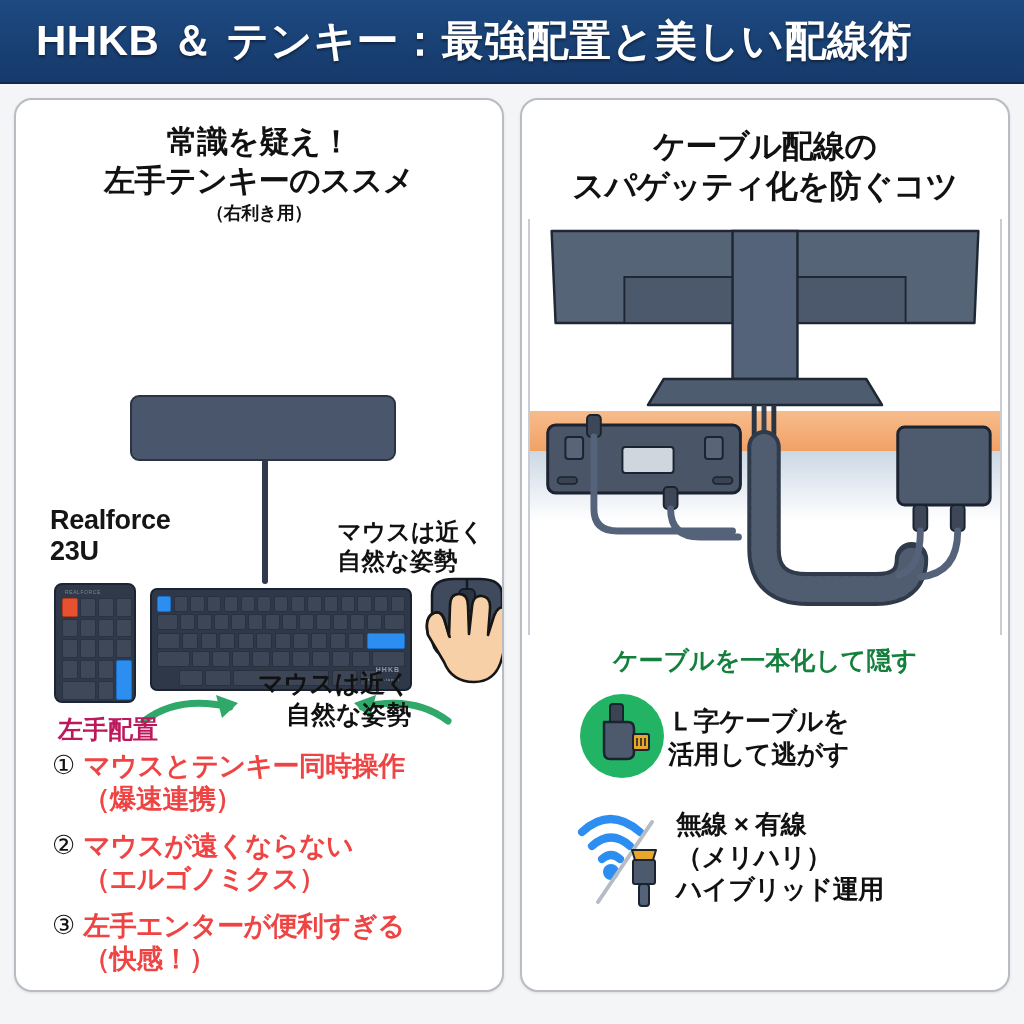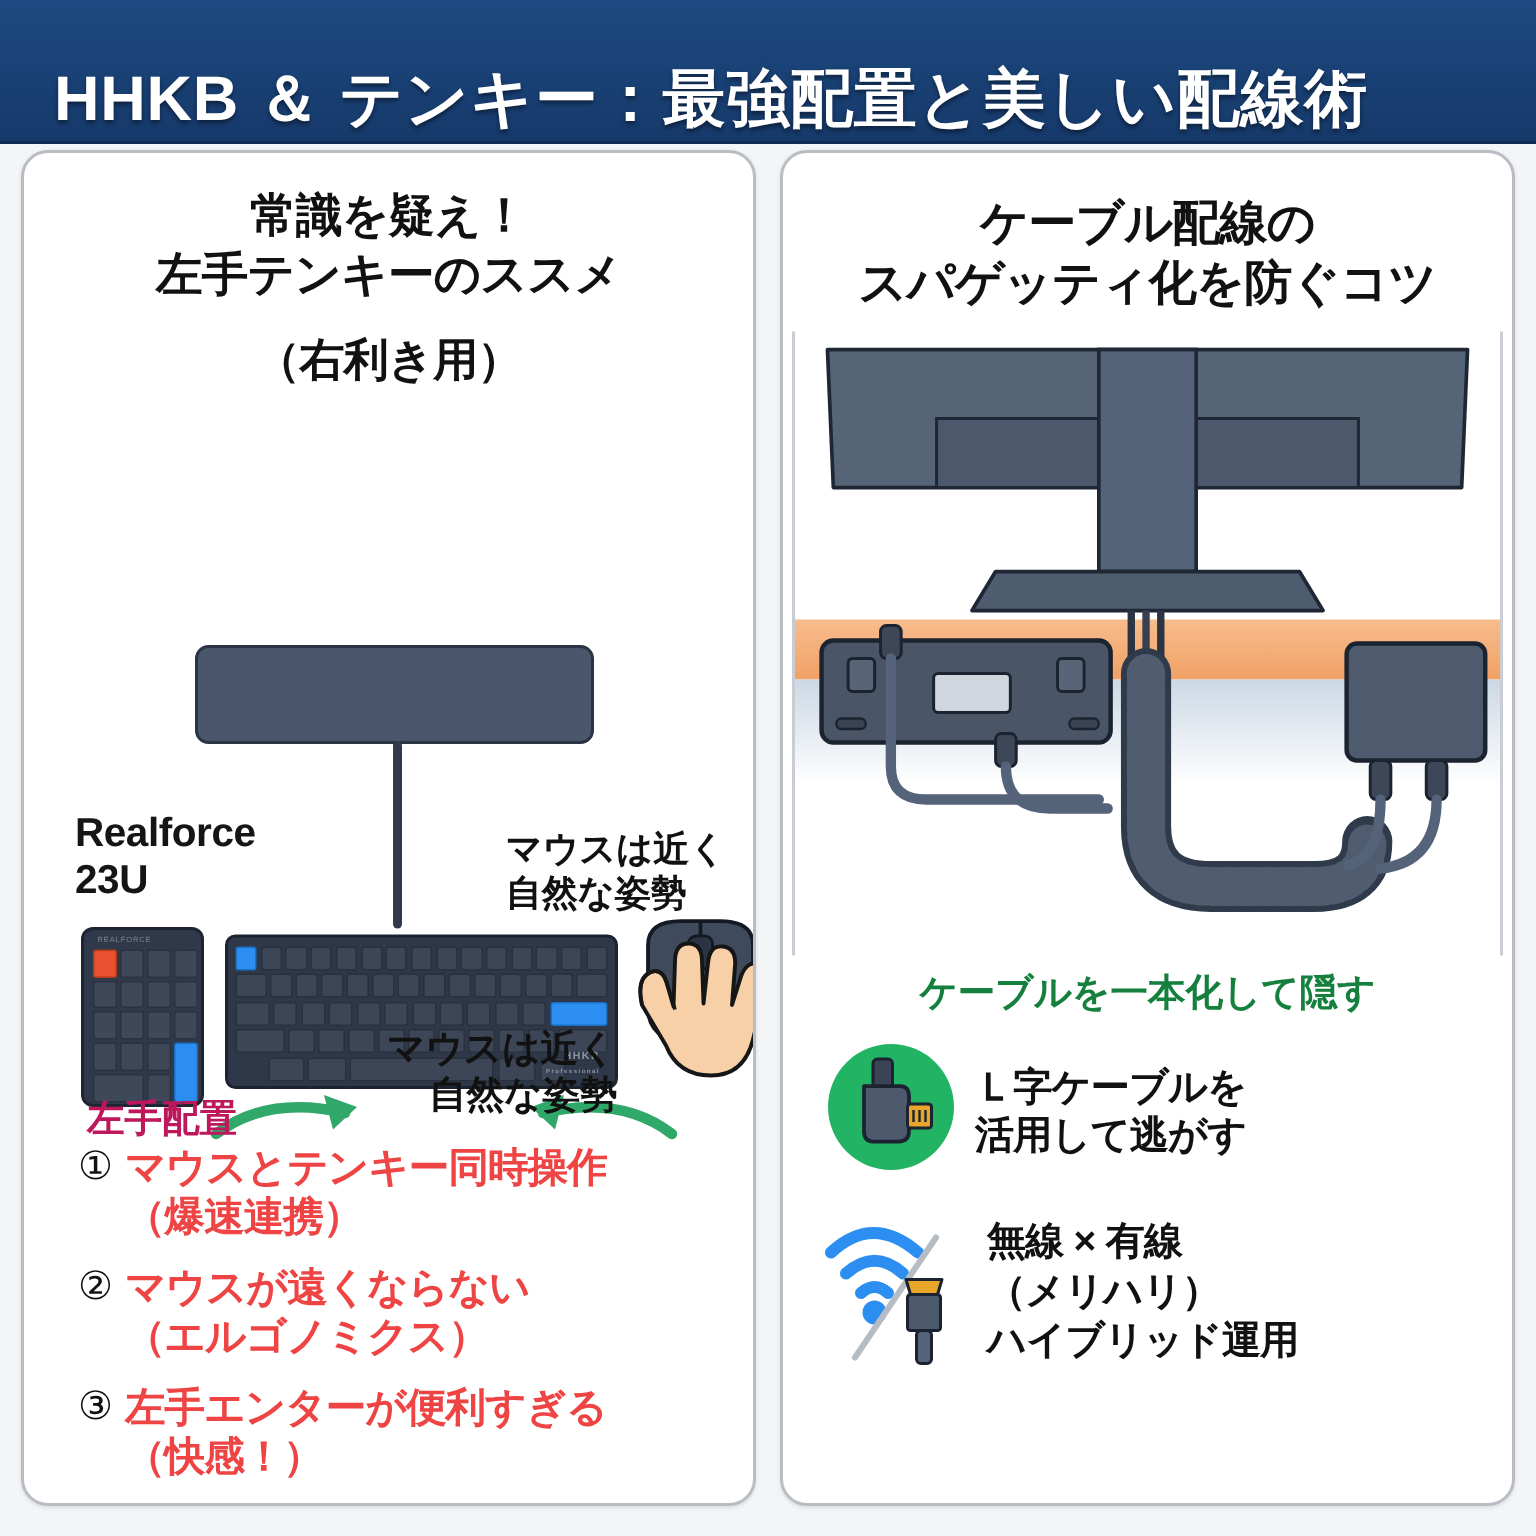--- a/index.html
+++ b/index.html
@@ -11,42 +11,42 @@
   }
 
   body {
     font-family: "Liberation Sans", "DejaVu Sans", sans-serif;
     background: #f4f5f7;
     position: relative;
   }
 
   
   .header {
-    height: 96px;
+    height: 84px;
     background: #1b4377;
     background: linear-gradient(180deg, #1d4a81 0%, #16396a 100%);
     display: flex;
-    align-items: flex-end;
+    align-items: center;
     padding-left: 36px;
     border-bottom: 2px solid #0e2b52;
   }
   .header-title {
     color: #ffffff;
     font-size: 42px;
     font-weight: bold;
     letter-spacing: 0.5px;
     white-space: nowrap;
     text-shadow: 0 2px 3px rgba(0,0,0,0.45);
   }
 
   
   .panels {
     display: flex;
     gap: 16px;
-    padding: 4px 14px 20px 14px;
+    padding: 14px 14px 20px 14px;
     height: 928px;
   }
   .panel {
     background: #ffffff;
     border: 2px solid #b9bcc2;
     border-radius: 18px;
     flex: 1;
     position: relative;
     overflow: hidden;
     box-shadow: 0 1px 3px rgba(0,0,0,0.10);
@@ -57,23 +57,23 @@
   .panel-title {
     text-align: center;
     font-size: 31px;
     font-weight: bold;
     color: #111111;
     line-height: 1.26;
     padding: 22px 10px 4px 10px;
     letter-spacing: -0.5px;
   }
   .panel-title .sub {
-    font-size: 30px;
+    font-size: 18px;
     display: block;
-    margin-top: 20px;
+    margin-top: 2px;
   }
   .panel-title-right {
     padding-top: 26px;
     font-size: 32px;
   }
 
   
   .left-illus {
     position: relative;
     height: 430px;
@@ -275,21 +275,22 @@
     font-weight: bold;
     color: #15803d;
     line-height: 1.25;
     padding-top: 10px;
   }
 
   .tip-row {
     display: flex;
     align-items: center;
     padding: 14px 0 0 26px;
-    gap: 10px;
+    gap: 0;
+    margin-left: 28px;
   }
   .tip-icon { flex: 0 0 auto; }
   .tip-text {
     font-size: 26px;
     font-weight: bold;
     color: #111;
     line-height: 1.26;
     letter-spacing: -0.5px;
   }
   .tip-row-2 { padding-top: 16px; }

